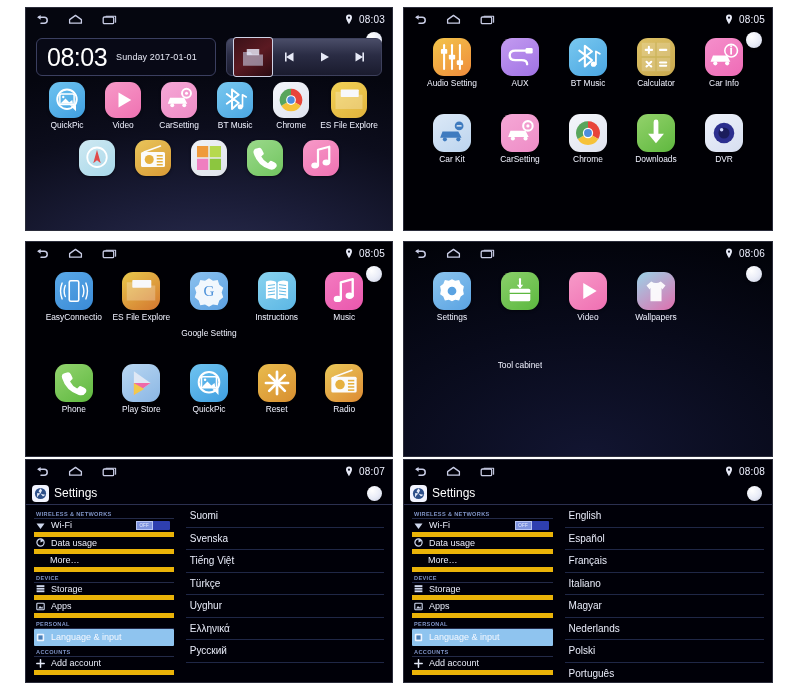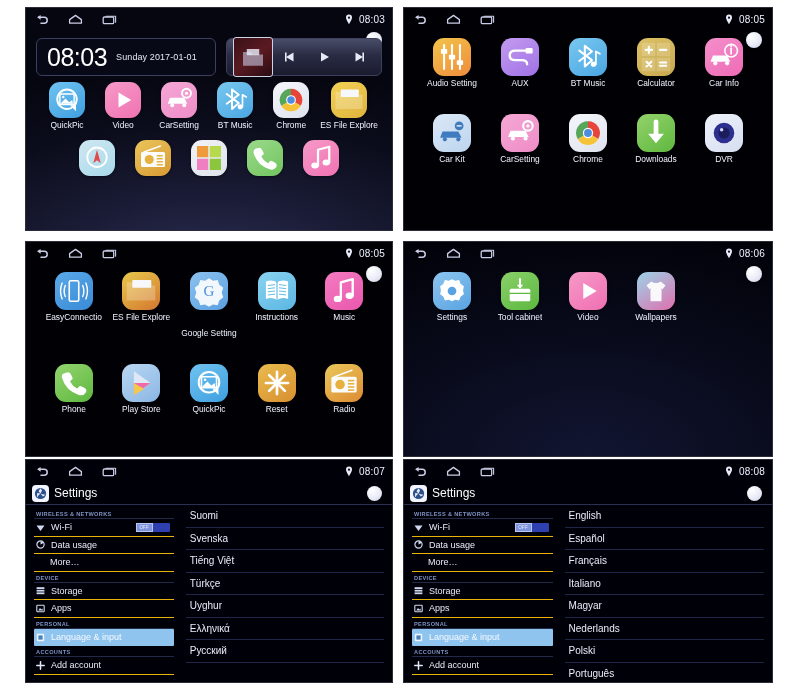--- a/index.html
+++ b/index.html
@@ -68,21 +68,21 @@
   .set-title{color:#fff;font-size:12px;}
   .set-rule{position:absolute;left:0;right:0;height:1px;background:#2b3050;}
 
   .set-body{position:absolute;left:0;right:0;bottom:0;display:flex;}
   .set-left{width:42%;box-sizing:border-box;padding:3px 6px 0 8px;}
   .set-right{flex:1;box-sizing:border-box;padding:0 8px 0 6px;}
 
   .grp{color:#7f93c6;font-size:5.6px;font-weight:bold;letter-spacing:.35px;
        padding:3px 0 1px 2px;border-bottom:1px solid #232a48;margin-bottom:0;}
   .srow{display:flex;align-items:center;gap:6px;height:17.5px;
-        border-bottom:1px solid #eab308;padding-left:2px;box-sizing:border-box;}
+        border-bottom:5px solid #eab308;padding-left:2px;box-sizing:border-box;}
   .srow .lbl{color:#e8ebf8;font-size:9px;}
   .srow.sel{background:#8fc4ef;border-bottom:none;border-radius:1px;}
   .srow.sel .lbl{color:#f4f8ff;}
   .srow .ico{width:9px;height:9px;flex:0 0 auto;display:flex;align-items:center;justify-content:center;}
   .srow.indent{padding-left:16px;}
   .toggle{margin-left:auto;margin-right:4px;width:34px;height:9px;border-radius:1px;
           background:#2e3fb0;display:flex;align-items:center;}
   .toggle .knob{width:17px;height:9px;background:#7e93de;border:1px solid #b9c6f5;
                 box-sizing:border-box;display:flex;align-items:center;justify-content:center;}
   .toggle .knob span{font-size:4.5px;color:#e9eeff;letter-spacing:.2px;}
@@ -574,21 +574,21 @@
           </div>
           <div class="app">
             <div class="tile" style="width: 38px; height: 38px; background: linear-gradient(145deg, rgb(138, 208, 106) 0%, rgb(92, 184, 63) 100%);">
               <svg width="38" height="38" viewBox="0 0 38 38" class="navi" style="position: absolute;">
                 <rect x="8.708333333333332" y="16.625" width="20.583333333333332" height="12.666666666666666" rx="1.5833333333333333" fill="#ffffff"></rect>
                 <path d="M8.708333333333332 21.375 L29.291666666666664 21.375" fill="none" stroke="#5cb83f" stroke-width="1.1083333333333332" stroke-linejoin="round" stroke-linecap="round"></path>
                 <path d="M19 7.125 L19 15.041666666666666" fill="none" stroke="#ffffff" stroke-width="2.058333333333333" stroke-linejoin="round" stroke-linecap="round"></path>
                 <path d="M15.833333333333332 12.666666666666666 L19 16.625 L22.166666666666664 12.666666666666666 Z" fill="#ffffff"></path>
               </svg>
             </div>
-            <div class="applabel" style="max-width: 66px;">Tool cabinet</div>
+            <div class="applabel" style="max-width: 66px; margin-top: 48px;">Tool cabinet</div>
           </div>
           <div class="app">
             <div class="tile" style="width: 38px; height: 38px; background: linear-gradient(145deg, rgb(247, 154, 200) 0%, rgb(239, 111, 178) 100%);">
               <svg width="38" height="38" viewBox="0 0 38 38" class="navi" style="position: absolute;">
                 <path d="M14.25 11.083333333333332 L27.708333333333332 19 L14.25 26.916666666666664 Z" fill="#ffffff"></path>
               </svg>
             </div>
             <div class="applabel" style="max-width: 66px;">Video</div>
           </div>
           <div class="app">

